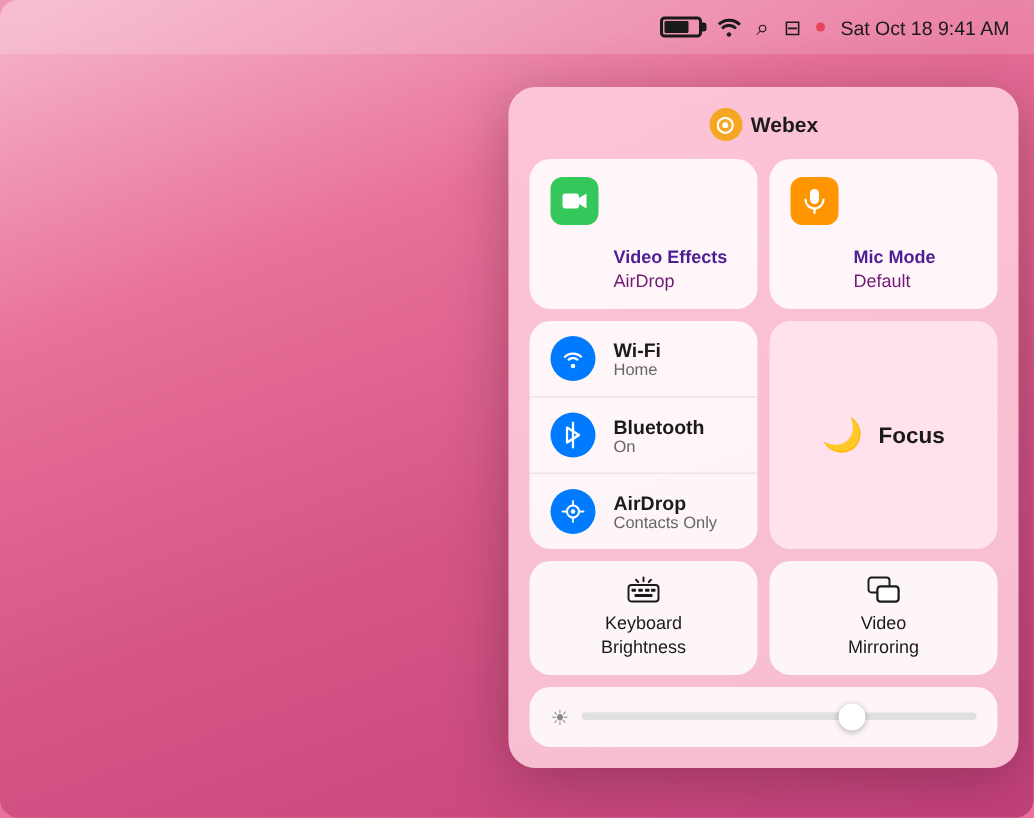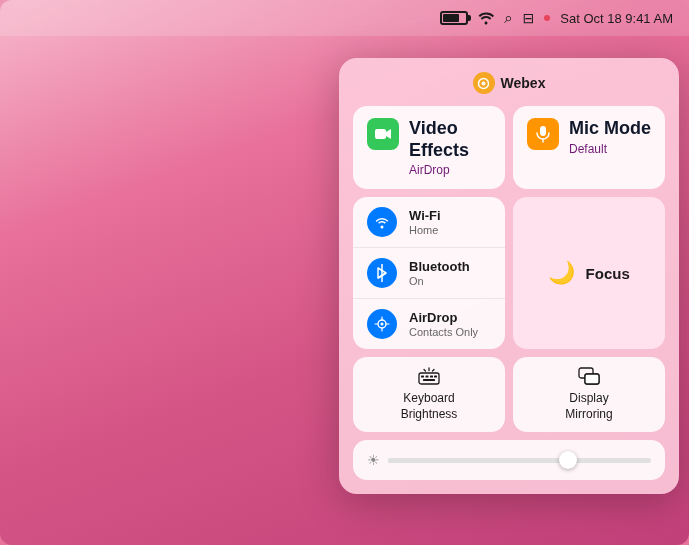--- a/index.html
+++ b/index.html
@@ -150,24 +150,25 @@
       align-items: center;
       justify-content: center;
       flex-shrink: 0;
     }
 
     .widget-icon-green { background: #34c759; }
     .widget-icon-orange { background: #ff9500; }
 
     .widget-text-block {}
     .widget-title {
-      font-size: 18px;
+      font-size: 12px;
       font-weight: 600;
-      color: #0f172a;
+      color: #4c1d95;
       line-height: 1.2;
+      margin-top: 46px;
     }
     .widget-subtitle {
       font-size: 12px;
       color: #701a75;
       margin-top: 2px;
     }
 
     
     .mid-row {
       display: grid;
@@ -494,21 +495,21 @@
 
     <div class="small-widget">
       <div class="small-widget-icon">
         <svg width="22" height="18" viewBox="0 0 22 18" fill="none">
           <rect x="1" y="1" width="14" height="10" rx="2" stroke="#1a1a1a" stroke-width="1.3" fill="none"></rect>
           <rect x="7" y="7" width="14" height="10" rx="2" stroke="#1a1a1a" stroke-width="1.3" fill="white"></rect>
           <rect x="7" y="7" width="14" height="10" rx="2" fill="rgba(255,255,255,0.9)" stroke="#1a1a1a" stroke-width="1.3"></rect>
         </svg>
       </div>
       <div class="small-widget-label">
-        <span>Display</span><br>
+        <span>Video</span><br>
         <span>Mirroring</span>
       </div>
     </div>
   </div>
 
   <div class="display-section">
     <div class="slider-row">
       <span class="slider-icon">☀</span>
       <div class="slider-track">
         <div class="slider-fill"></div>

